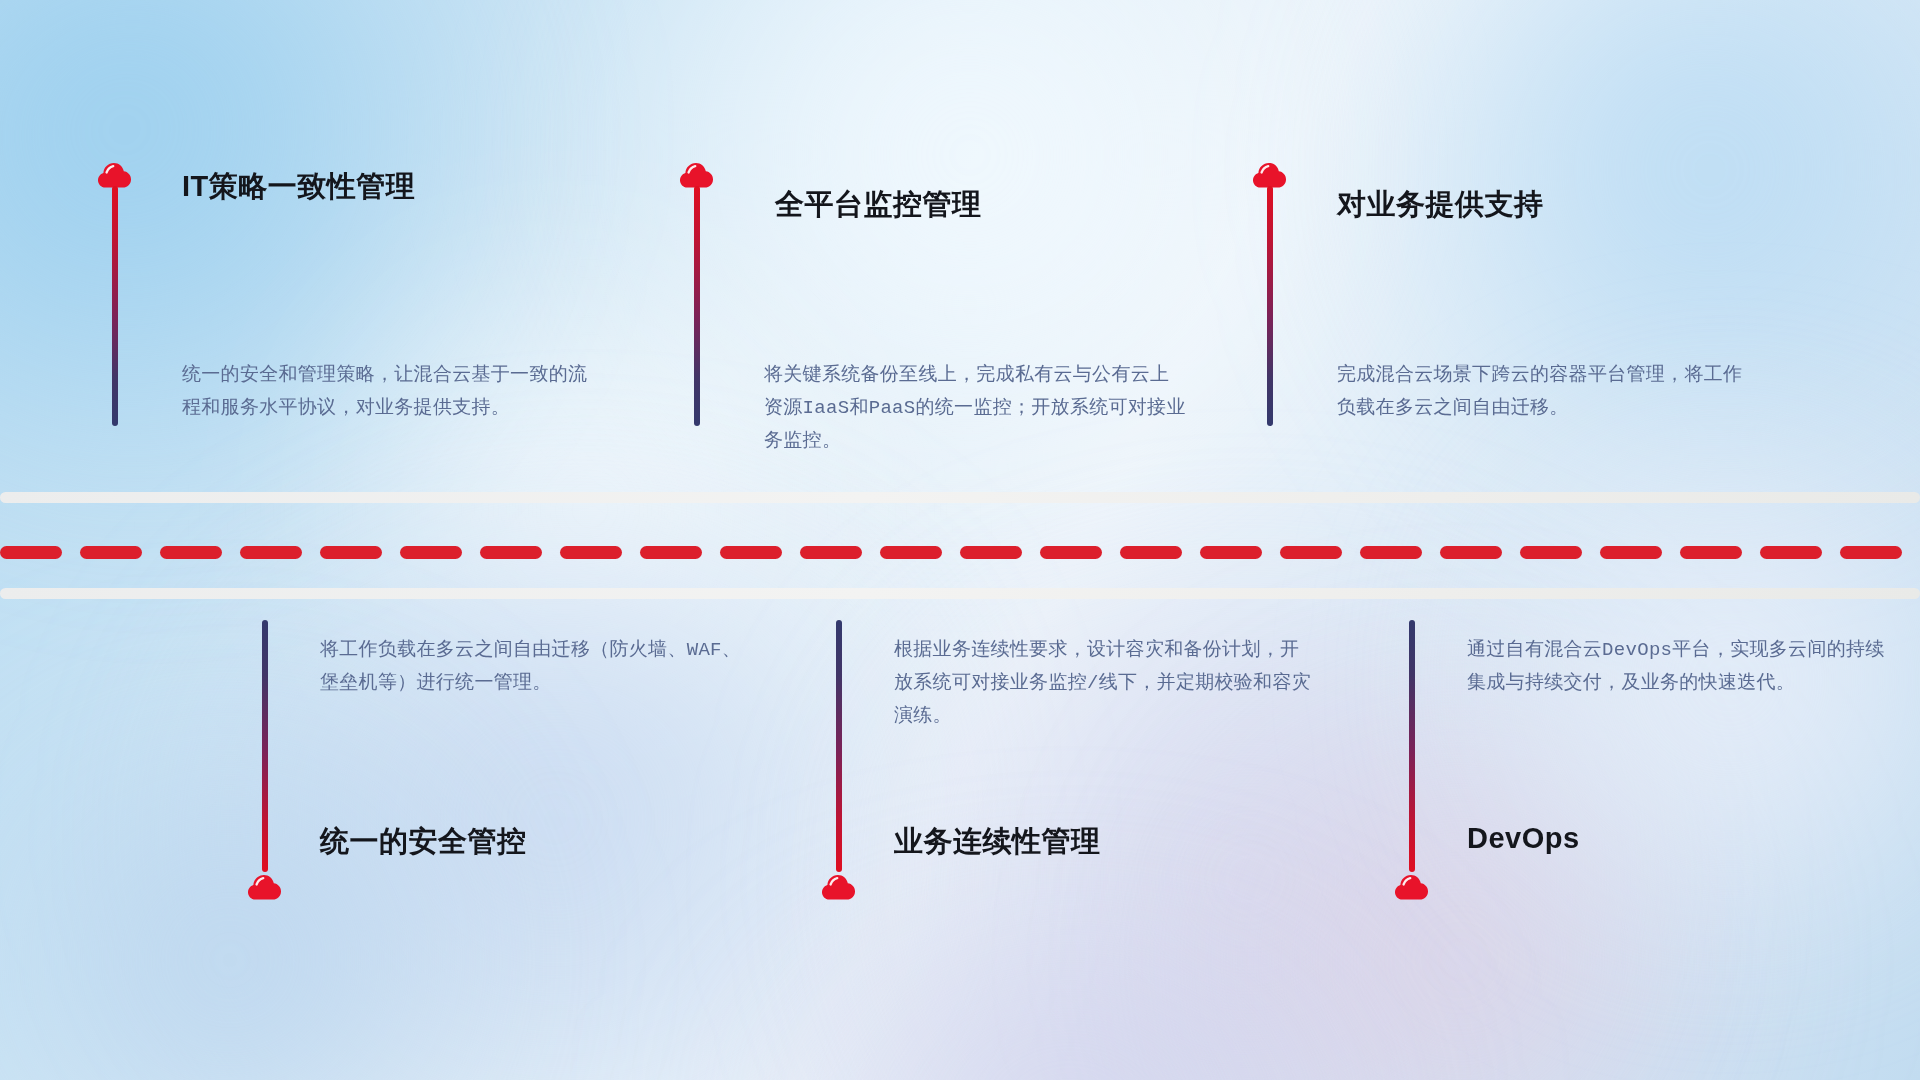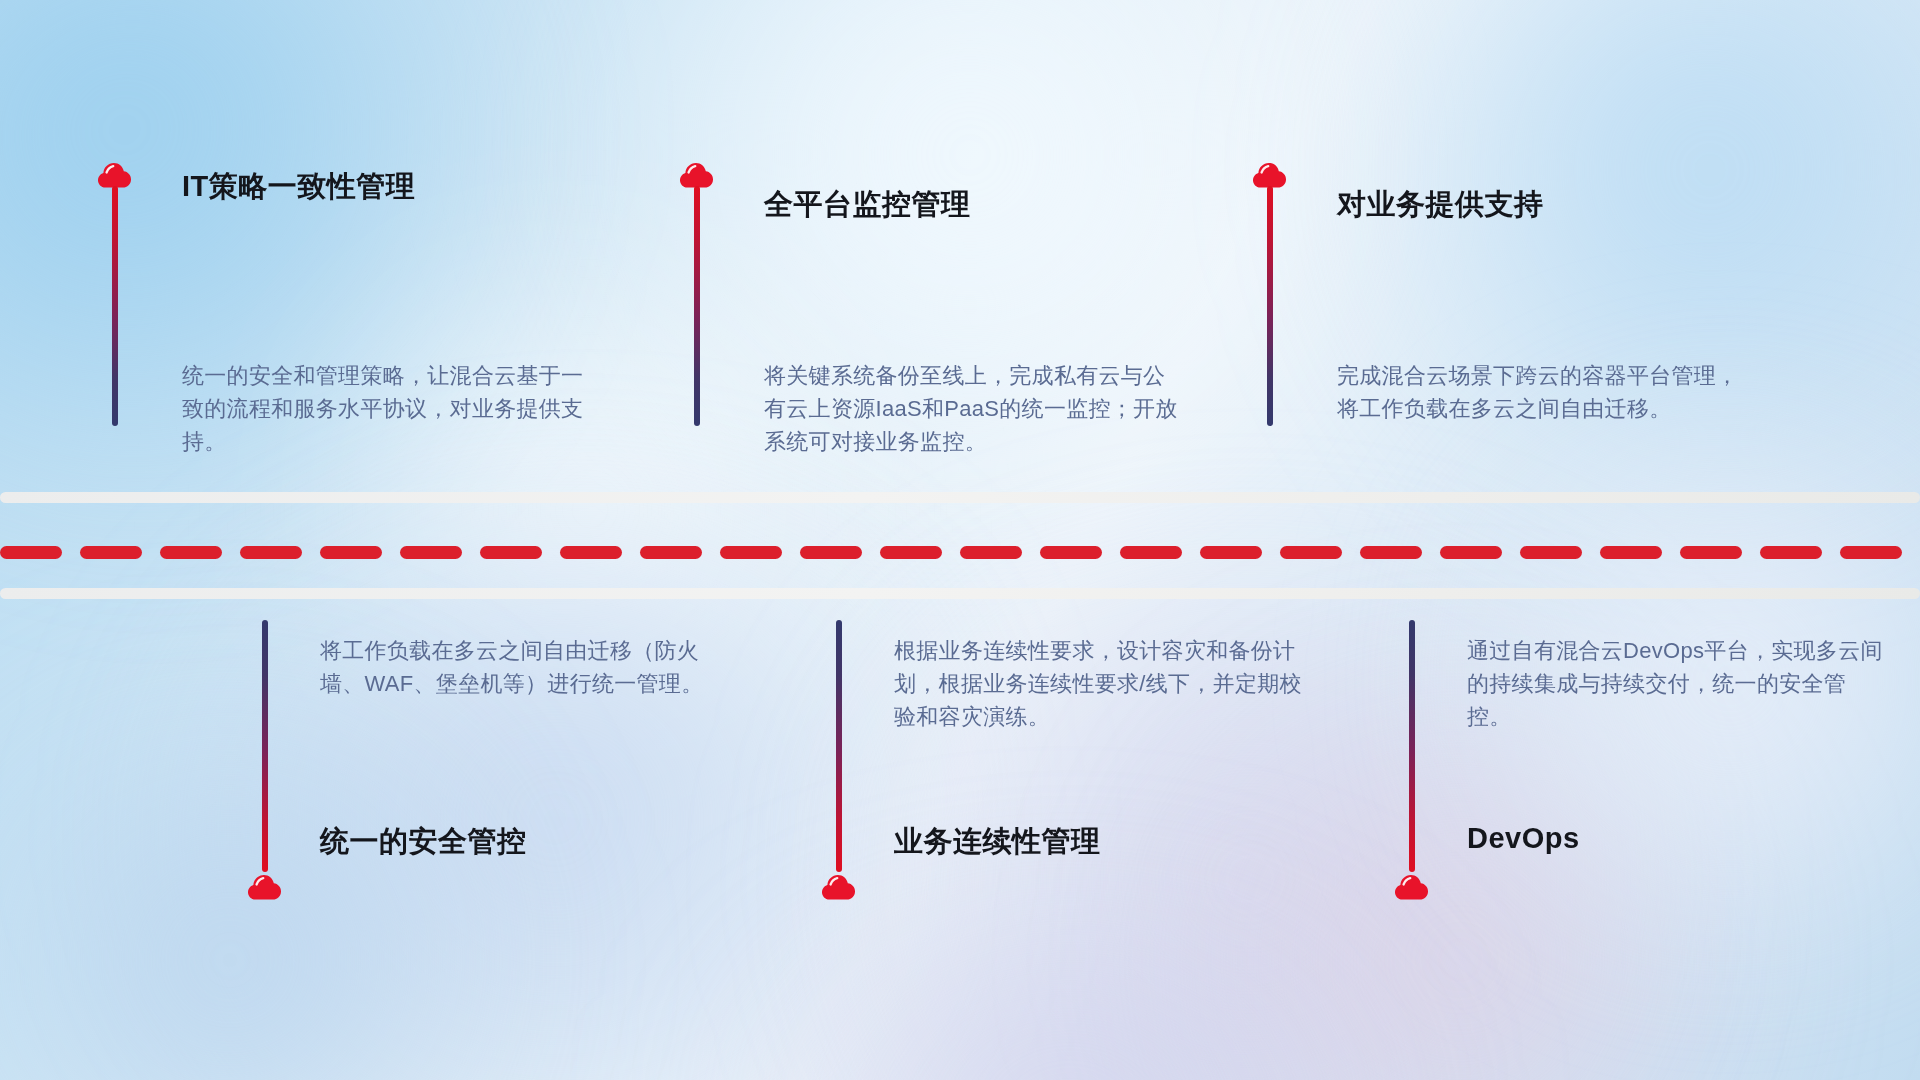--- a/index.html
+++ b/index.html
@@ -55,24 +55,25 @@
   .title{
     position:absolute;
     font-size:29px;
     font-weight:bold;
     color:#14161c;
     letter-spacing:.5px;
     white-space:nowrap;
   }
   .desc{
     position:absolute;
-    font-size:22px;
+    font-size:19px;
     line-height:33px;
     color:#5a6b92;
     letter-spacing:.3px;
+    font-family:Liberation Mono, monospace;
   }
 
   
   .rule{
     position:absolute; left:0; width:1920px; height:11px;
     border-radius:6px;
     background:linear-gradient(to right,#eceded 0%,#f3f3f2 45%,#eeeeec 75%,#e9eae8 100%);
   }
   #rule-top{ top:492px; }
   #rule-bottom{ top:588px; }
@@ -120,21 +121,21 @@
   <div class="card" style="left:680px; top:160px;">
     <div class="connector" style="left:0; top:0;">
       <div class="cloud">
         <svg viewBox="0 0 34 28" width="34" height="28">
           <path d="M9.6 27.5h15.2c4.6 0 8.2-3.6 8.2-8.1 0-4.2-3.1-7.7-7.2-8.1C24.9 6.4 20.8 3 15.9 3 10.3 3 5.7 7.4 5.4 12.9 2.3 13.9 0 16.8 0 20.2c0 4.1 3.2 7.3 7.3 7.3z" fill="#e8132a"></path>
           <path d="M8.6 12.4c1.1-3.3 3.7-5.6 6.6-6.3" stroke="#ffffff" stroke-width="2.4" stroke-linecap="round" fill="none" opacity="0.92"></path>
         </svg>
       </div>
       <div class="stem stem-top" style="top:26px; height:240px;"></div>
     </div>
-    <div class="title" style="left:84px; top:25px;">全平台监控管理</div>
+    <div class="title" style="left:95px; top:25px;">全平台监控管理</div>
     <div class="desc" style="left:84px; top:199px; width:422px;">将关键系统备份至线上，完成私有云与公有云上资源IaaS和PaaS的统一监控；开放系统可对接业务监控。</div>
   </div>
 
   <div class="card" style="left:1253px; top:160px;">
     <div class="connector" style="left:0; top:0;">
       <div class="cloud">
         <svg viewBox="0 0 34 28" width="34" height="28">
           <path d="M9.6 27.5h15.2c4.6 0 8.2-3.6 8.2-8.1 0-4.2-3.1-7.7-7.2-8.1C24.9 6.4 20.8 3 15.9 3 10.3 3 5.7 7.4 5.4 12.9 2.3 13.9 0 16.8 0 20.2c0 4.1 3.2 7.3 7.3 7.3z" fill="#e8132a"></path>
           <path d="M8.6 12.4c1.1-3.3 3.7-5.6 6.6-6.3" stroke="#ffffff" stroke-width="2.4" stroke-linecap="round" fill="none" opacity="0.92"></path>
         </svg>
@@ -191,31 +192,31 @@
   <div class="card" style="left:822px; top:620px;">
     <div class="connector" style="left:0; top:0;">
       <div class="stem stem-bottom" style="top:0; height:252px;"></div>
       <div class="cloud" style="top:252px;">
         <svg viewBox="0 0 34 28" width="34" height="28">
           <path d="M9.6 27.5h15.2c4.6 0 8.2-3.6 8.2-8.1 0-4.2-3.1-7.7-7.2-8.1C24.9 6.4 20.8 3 15.9 3 10.3 3 5.7 7.4 5.4 12.9 2.3 13.9 0 16.8 0 20.2c0 4.1 3.2 7.3 7.3 7.3z" fill="#e8132a"></path>
           <path d="M8.6 12.4c1.1-3.3 3.7-5.6 6.6-6.3" stroke="#ffffff" stroke-width="2.4" stroke-linecap="round" fill="none" opacity="0.92"></path>
         </svg>
       </div>
     </div>
-    <div class="desc" style="left:72px; top:14px; width:422px;">根据业务连续性要求，设计容灾和备份计划，根据业务连续性要求/线下，并定期校验和容灾演练。</div>
+    <div class="desc" style="left:72px; top:14px; width:422px;">根据业务连续性要求，设计容灾和备份计划，开放系统可对接业务监控/线下，并定期校验和容灾演练。</div>
     <div class="title" style="left:72px; top:202px;">业务连续性管理</div>
   </div>
 
   <div class="card" style="left:1395px; top:620px;">
     <div class="connector" style="left:0; top:0;">
       <div class="stem stem-bottom" style="top:0; height:252px;"></div>
       <div class="cloud" style="top:252px;">
         <svg viewBox="0 0 34 28" width="34" height="28">
           <path d="M9.6 27.5h15.2c4.6 0 8.2-3.6 8.2-8.1 0-4.2-3.1-7.7-7.2-8.1C24.9 6.4 20.8 3 15.9 3 10.3 3 5.7 7.4 5.4 12.9 2.3 13.9 0 16.8 0 20.2c0 4.1 3.2 7.3 7.3 7.3z" fill="#e8132a"></path>
           <path d="M8.6 12.4c1.1-3.3 3.7-5.6 6.6-6.3" stroke="#ffffff" stroke-width="2.4" stroke-linecap="round" fill="none" opacity="0.92"></path>
         </svg>
       </div>
     </div>
-    <div class="desc" style="left:72px; top:14px; width:422px;">通过自有混合云DevOps平台，实现多云间的持续集成与持续交付，统一的安全管控。</div>
+    <div class="desc" style="left:72px; top:14px; width:422px;">通过自有混合云DevOps平台，实现多云间的持续集成与持续交付，及业务的快速迭代。</div>
     <div class="title" style="left:72px; top:202px;">DevOps</div>
   </div>
 
 </div>
 
 </body></html>

